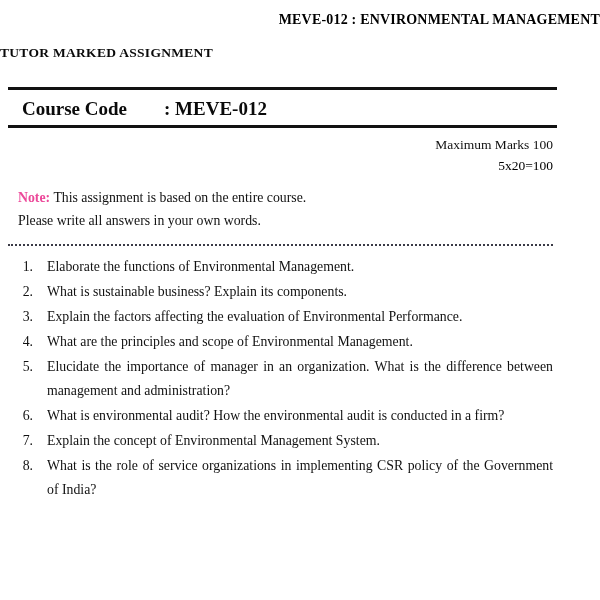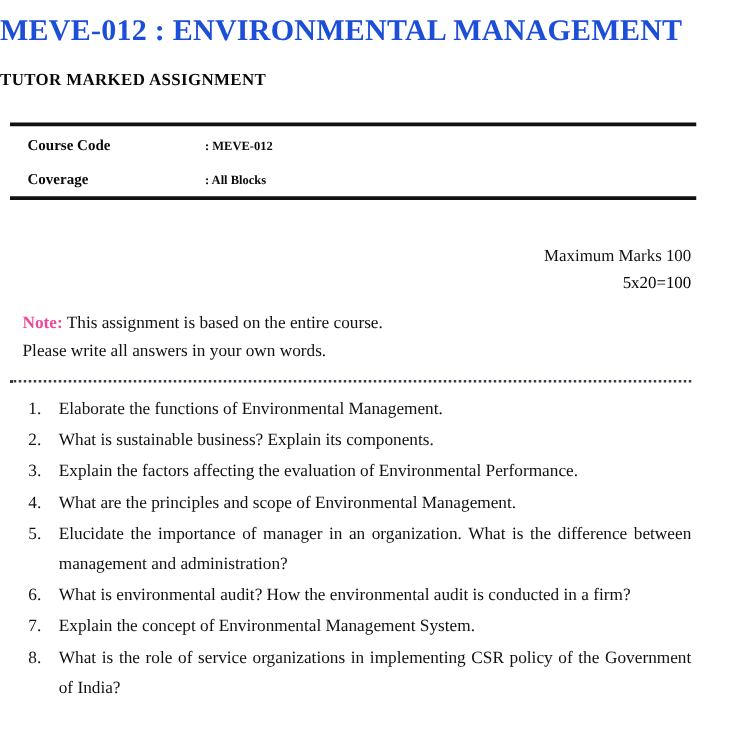--- a/index.html
+++ b/index.html
@@ -18,27 +18,27 @@
 
   .page {
     position: relative;
     width: 600px;
     height: 600px;
     box-sizing: border-box;
   }
 
   
   .doc-title {
-    text-align: left;
+    text-align: right;
     font-weight: bold;
-    font-size: 24px;
+    font-size: 14px;
     letter-spacing: 0.2px;
     margin: 0;
     padding-top: 12px;
-    color: #1d4ed8;
+    color: #000000;
   }
   .doc-subtitle {
     text-align: left;
     font-weight: bold;
     font-size: 13.5px;
     letter-spacing: 0.3px;
     margin: 0;
     padding-top: 17px;
     color: #0a0a0a;
   }
@@ -67,41 +67,40 @@
   }
   .info-table td {
     vertical-align: baseline;
     padding: 0;
     font-weight: bold;
     color: #0a0a0a;
   }
   .info-table .lbl {
     width: 142px;
     padding-left: 22px;
-    font-size: 12px;
+    font-size: 19px;
   }
   .info-table .val {
-    font-size: 10px;
+    font-size: 19px;
   }
   .info-table tr.r-code td   { height: 27px; }
   .info-table tr.r-title td  { height: 31px; }
   .info-table tr.r-title .val { font-size: 16.5px; }
   .info-table tr.r-assign td { height: 25px; }
   .info-table tr.r-cov td    { height: 21px; }
 
   
   .marks {
     margin: 0 47px 0 0;
     text-align: right;
   }
   .marks .max {
     font-size: 13.5px;
     padding-top: 9px;
     color: #111;
-    margin-top: 28px;
   }
   .marks .split {
     font-size: 13.5px;
     font-weight: normal;
     padding-top: 5px;
     color: #000000;
   }
 
   
   .notes {
@@ -156,24 +155,20 @@
   <h2 class="doc-subtitle">TUTOR MARKED ASSIGNMENT</h2>
 
   <div class="rule-thick rule-top"></div>
 
   <table class="info-table">
     <tbody>
       <tr class="r-code">
         <td class="lbl">Course Code</td>
         <td class="val">: MEVE-012</td>
       </tr>
-      <tr class="r-cov">
-        <td class="lbl">Coverage</td>
-        <td class="val">: All Blocks</td>
-      </tr>
     </tbody>
   </table>
 
   <div class="rule-thick rule-bottom"></div>
 
   <div class="marks">
     <div class="max">Maximum Marks 100</div>
     <div class="split">5x20=100</div>
   </div>
 

